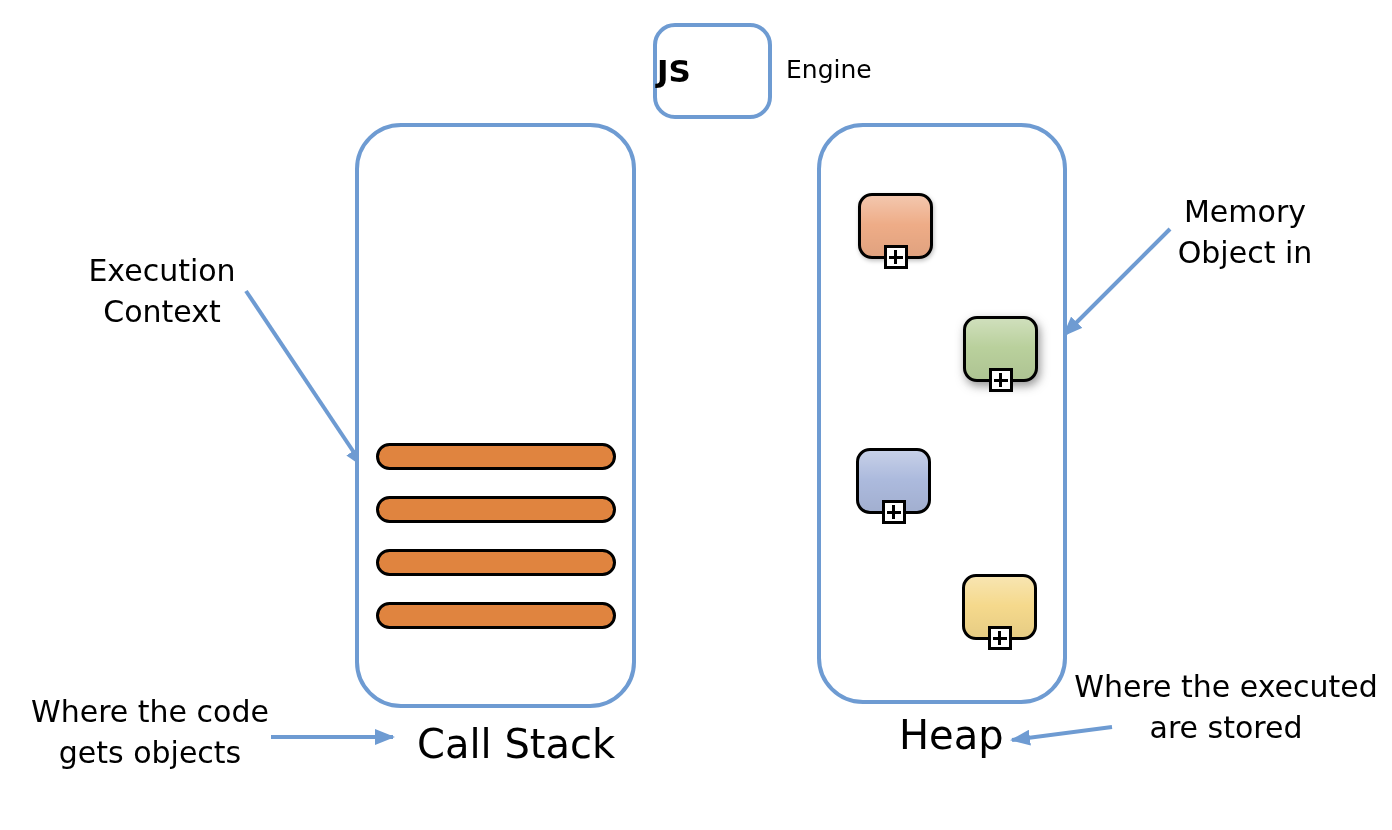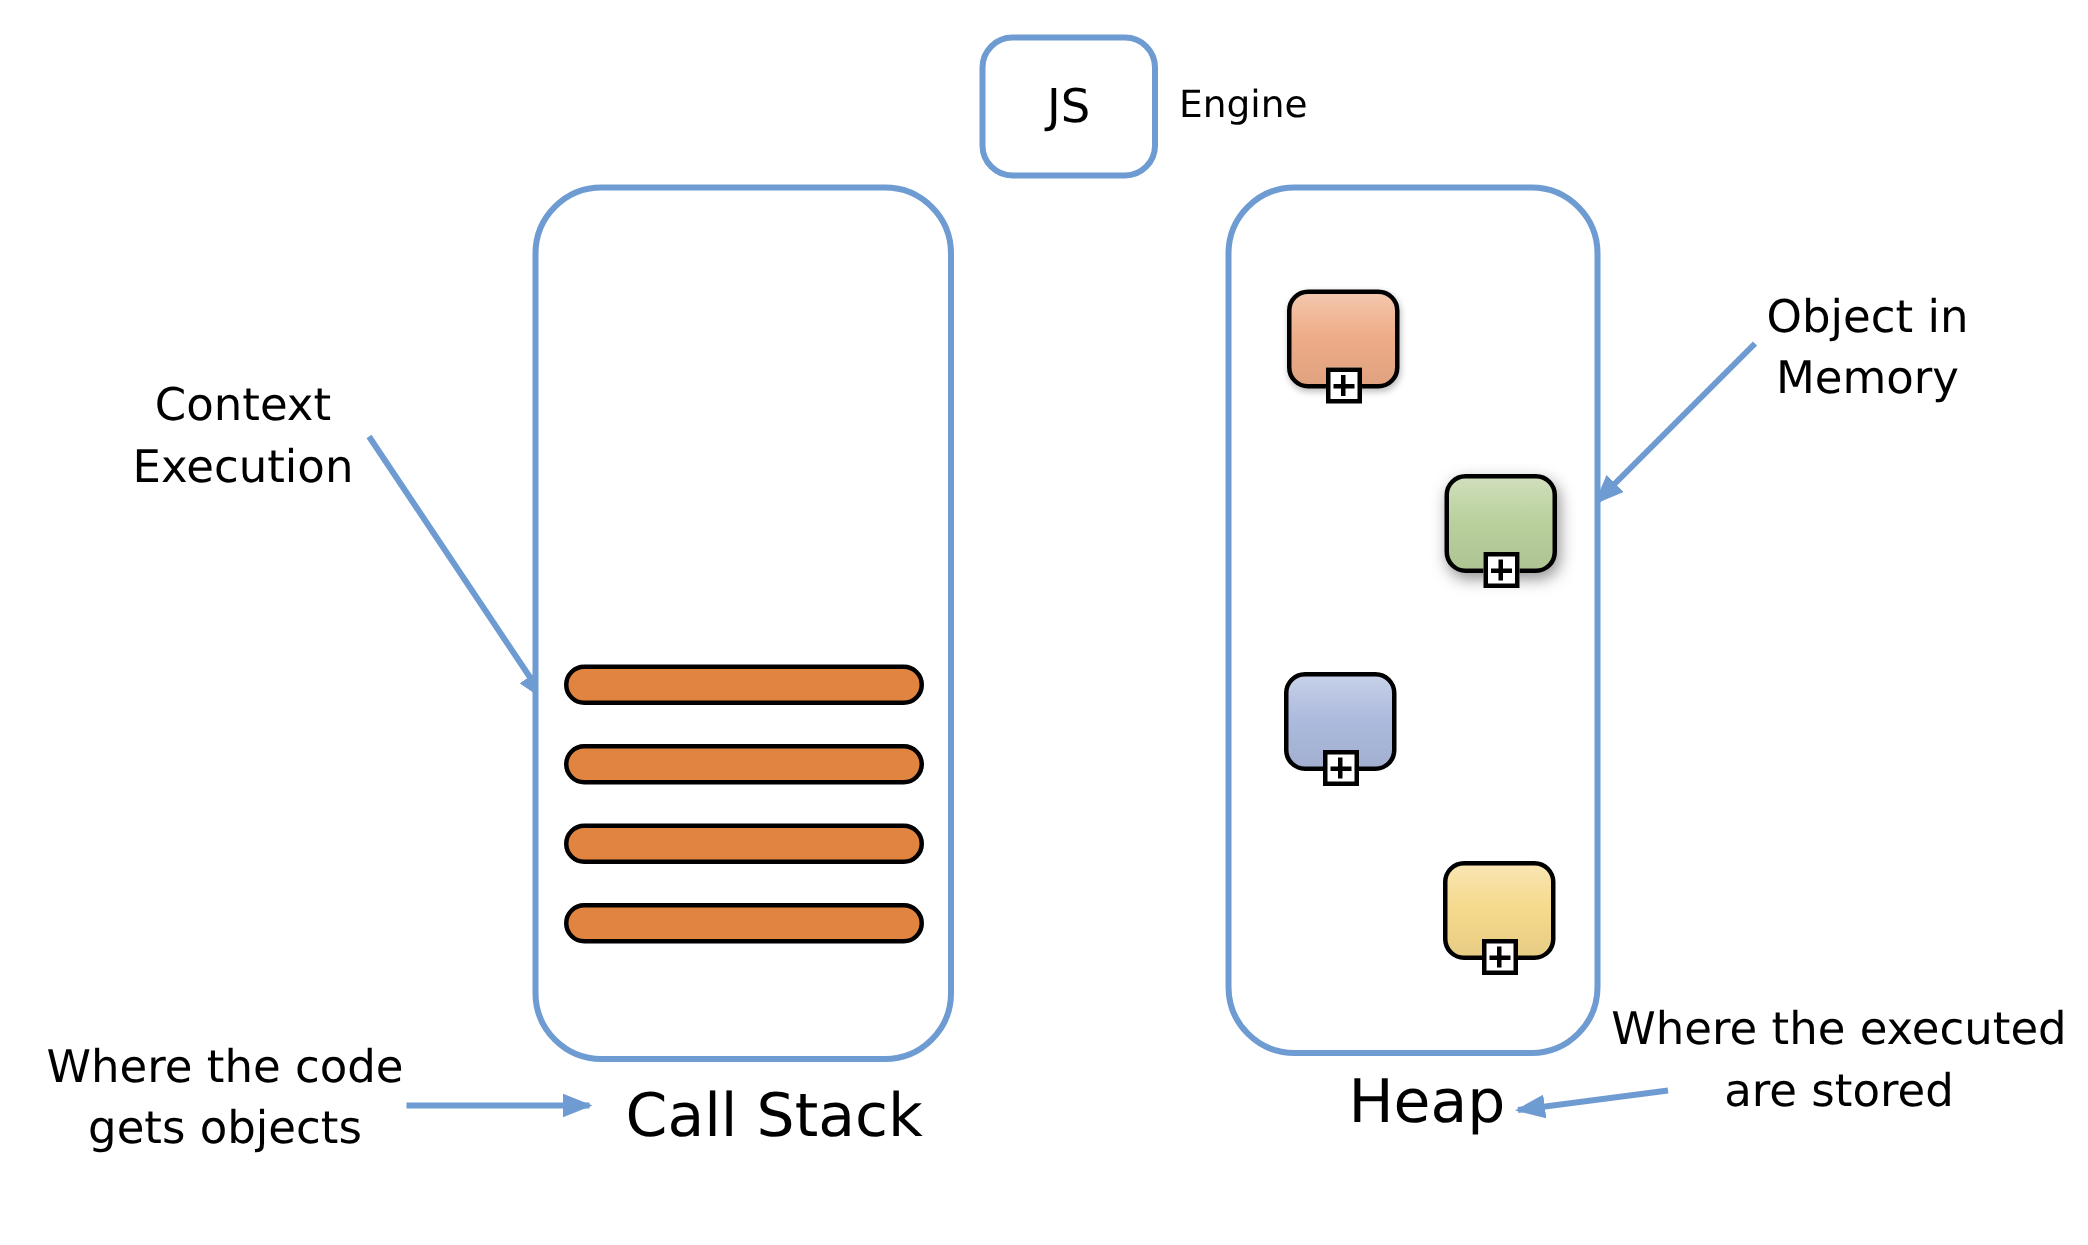--- a/index.html
+++ b/index.html
@@ -18,22 +18,23 @@
   }
   .arrow-line { stroke: var(--arrow-blue, #6E9BD2); stroke-width: 4; fill: none; }
 
   
   .js-box {
     position: absolute; left: 653px; top: 23px; width: 119px; height: 96px;
     box-sizing: border-box;
     border: 4px solid var(--outline-blue, #6E9BD2);
     border-radius: 22px;
     background: #fff;
-    display: flex; align-items: center; justify-content: center;
+    display: flex; align-items: center; 
     font-size: 31px;
+    font-weight: bold;
   }
   .engine-label {
     position: absolute; left: 786px; top: 55px;
     font-size: 25px; white-space: nowrap;
   }
 
   
   .stack-container {
     position: absolute; left: 355px; top: 123px; width: 281px; height: 585px;
     box-sizing: border-box;
@@ -146,29 +147,29 @@
     <div class="heap-object obj-2" style="background-color: rgb(172, 186, 221);">
       <div class="plus-badge"></div>
     </div>
     <div class="heap-object obj-3" style="background-color: rgb(245, 217, 140);">
       <div class="plus-badge"></div>
     </div>
   </div>
   <div class="container-label heap-label">Heap</div>
 
   <div class="annotation anno-execution-context">
+    <span>Execution</span>
     <span>Context</span>
-    <span>Execution</span>
   </div>
   <div class="annotation anno-where-code">
     <span>Where the code</span>
     <span>gets objects</span>
   </div>
   <div class="annotation anno-object-memory">
+    <span>Memory</span>
     <span>Object in</span>
-    <span>Memory</span>
   </div>
   <div class="annotation anno-where-objects">
     <span>Where the executed</span>
     <span>are stored</span>
   </div>
 
 </div>
 
 </body></html>

